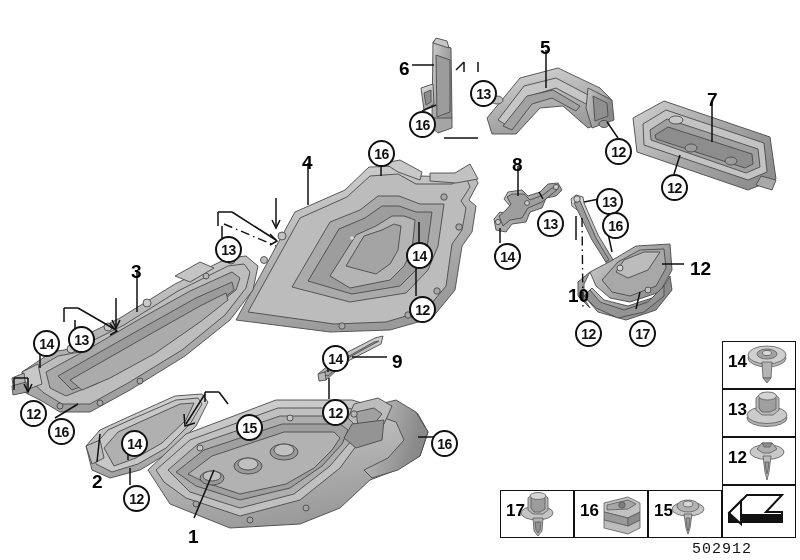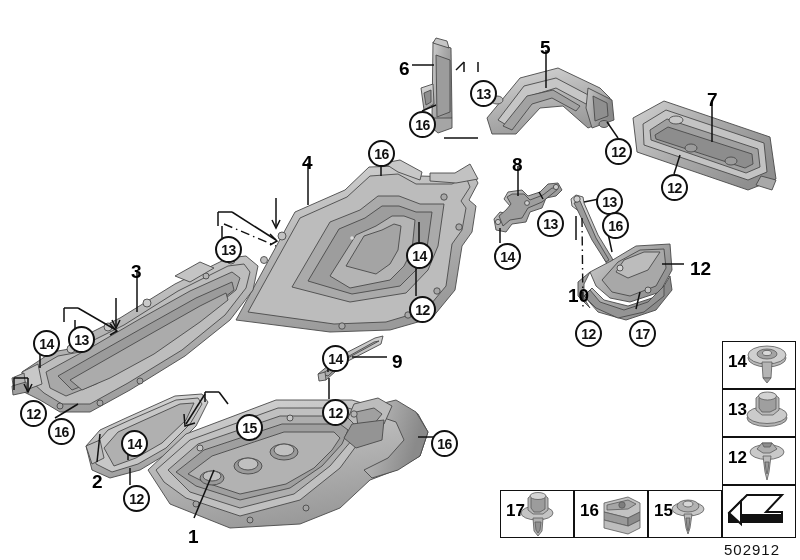--- a/index.html
+++ b/index.html
@@ -374,15 +374,15 @@
 
       <g>
         <path d="M729,513 L747,495 L782,495 L766,512 L782,512 L782,522 L746,522 L729,522 Z" fill="#ffffff" stroke="#111111" stroke-width="2"></path>
         <path d="M729,514 L746,514 L746,522 L729,522 Z" fill="#111111" stroke="none"></path>
         <path d="M746,514 L783,514 L783,522 L746,522 Z" fill="#111111" stroke="none"></path>
         <path d="M729,513 L741,501 L741,524 Z" fill="#ffffff" stroke="#111111" stroke-width="2"></path>
       </g>
     </g>
   </svg>
 
-  <div class="diagram-id" style="left:724px;top:541px;">502912</div>
+  <div class="diagram-id" style="left:692px;top:541px;font-family:Liberation Mono, monospace;">502912</div>
 
 </div>
 
 </body></html>

